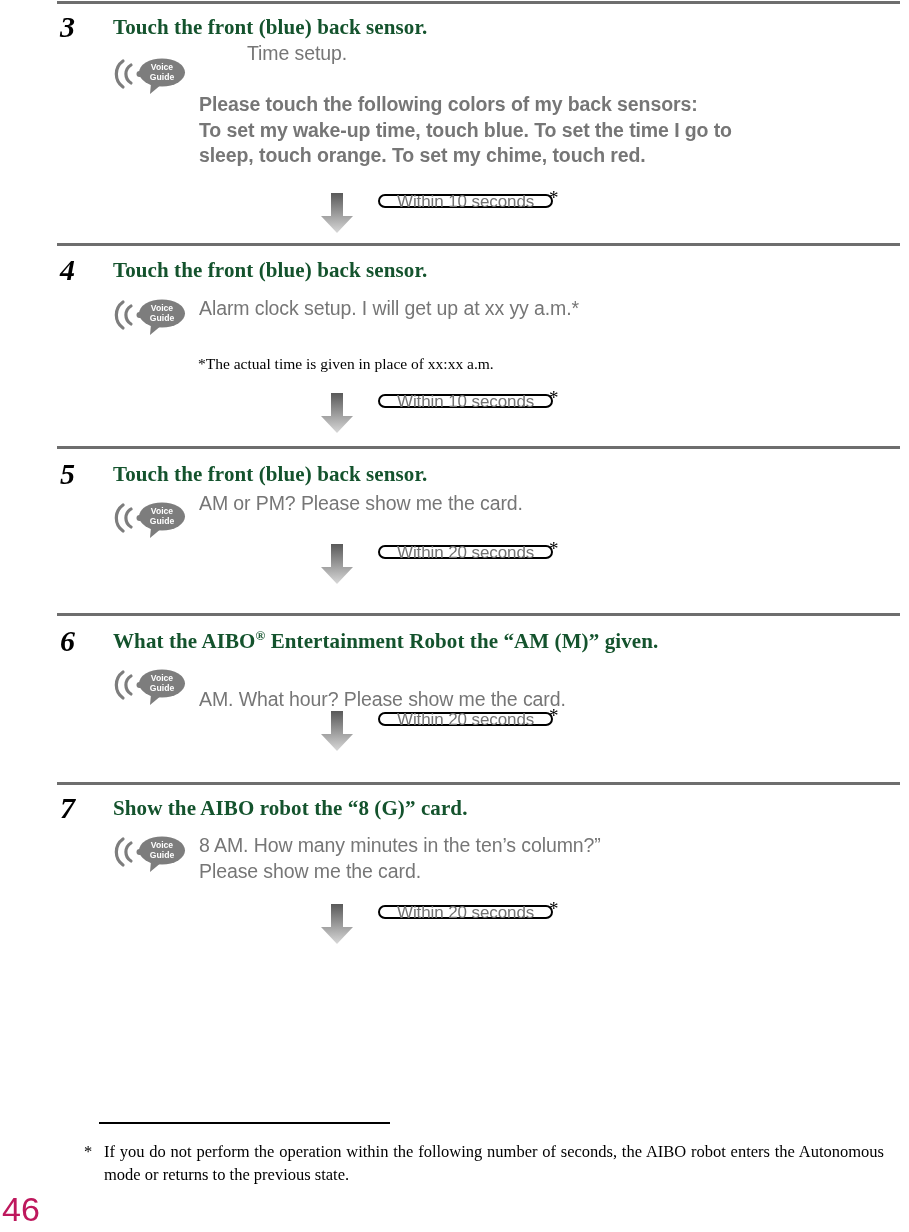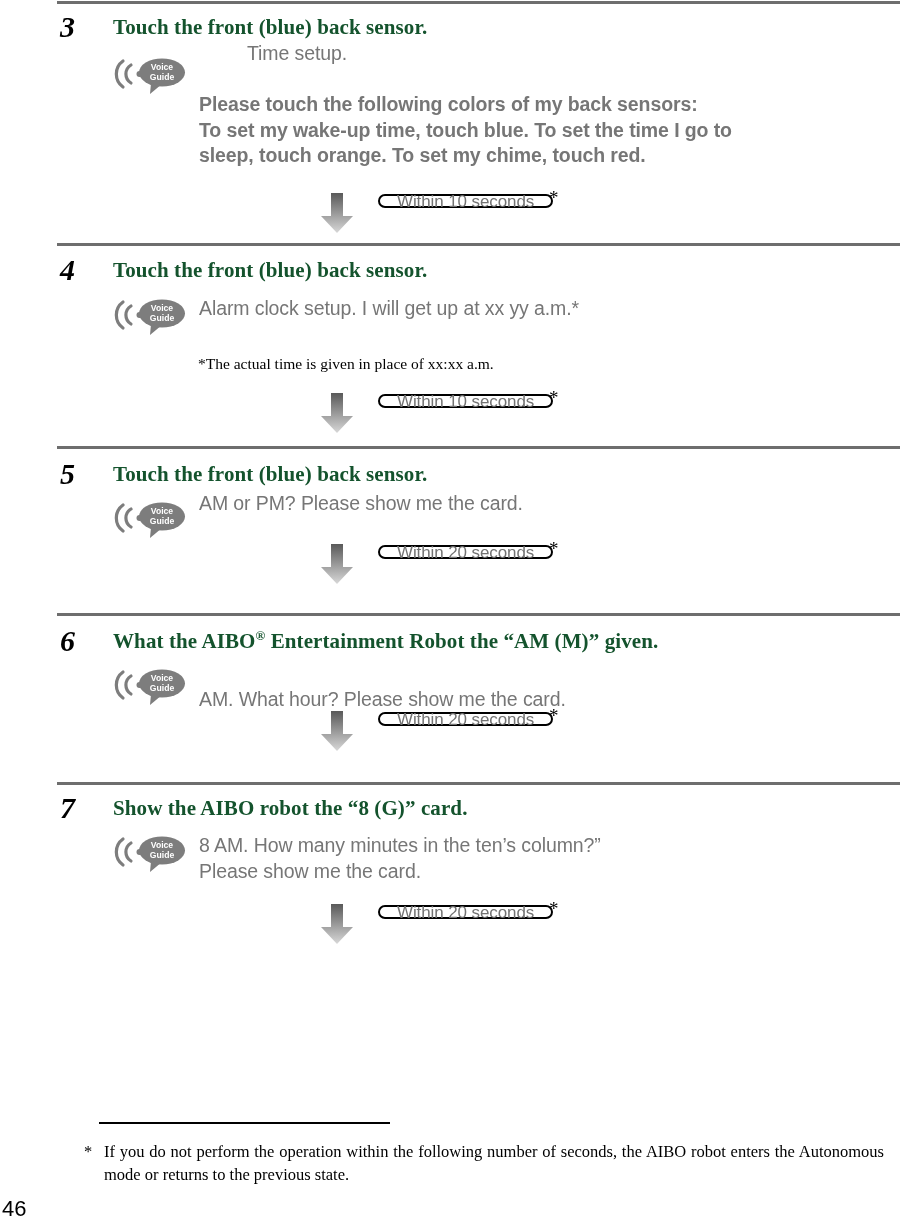--- a/index.html
+++ b/index.html
@@ -174,23 +174,23 @@
     margin-left: 20px;
     text-align: justify;
   }
 
   
   .page-number {
     position: absolute;
     left: 2px;
     top: 1192px;
     font-family: "Liberation Sans", sans-serif;
-    font-size: 22px;
+    font-size: 34px;
     line-height: 34px;
-    color: #000000;
+    color: #be185d;
   }
 </style>
 </head>
 <body>
 
 <div class="page">
 
   <div class="rule" style="top:1px;"></div>
   <div class="rule" style="top:243px;"></div>
   <div class="rule" style="top:446px;"></div>

